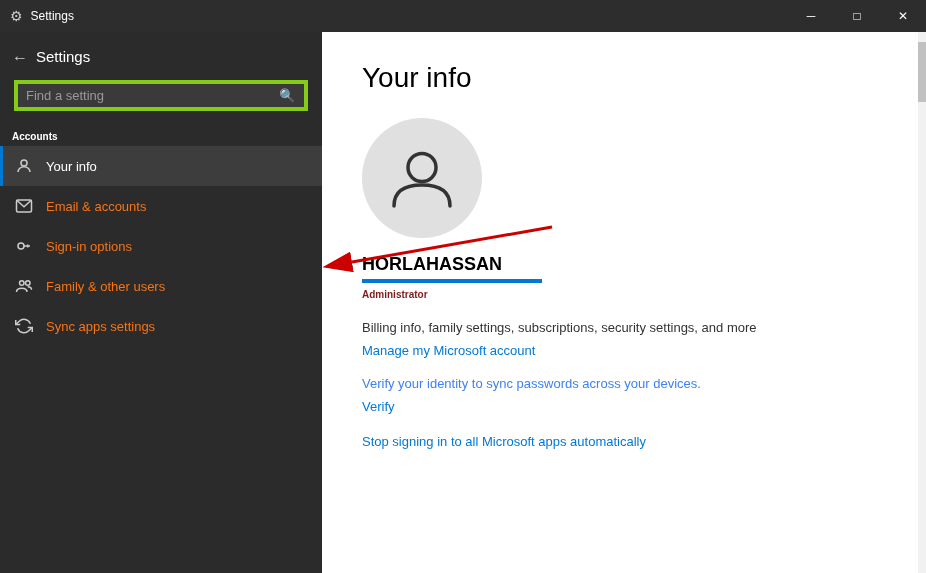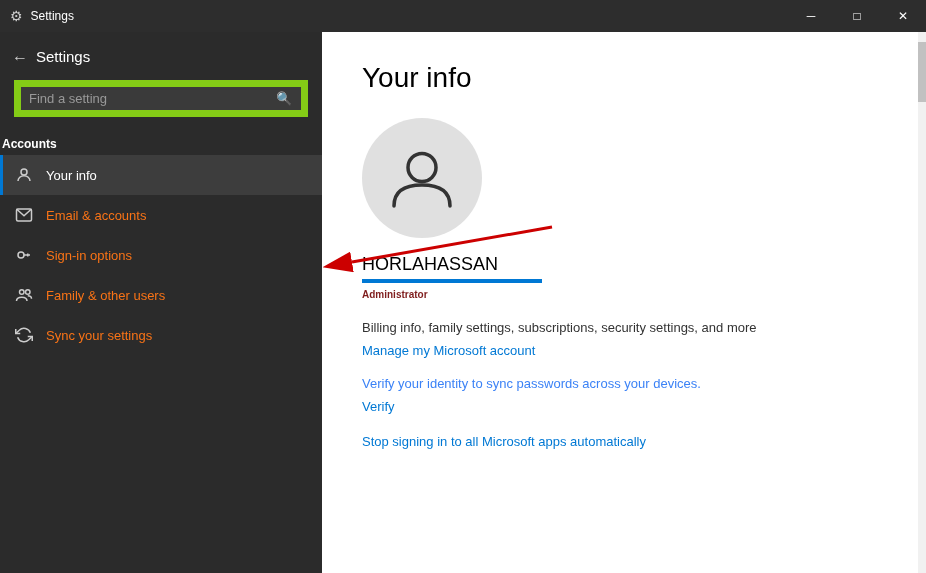--- a/index.html
+++ b/index.html
@@ -87,21 +87,21 @@
       align-items: center;
     }
     .sidebar-app-title {
       color: #fff;
       font-size: 15px;
     }
 
     .search-box {
       margin: 0 14px 12px 14px;
       background: #3a3a3a;
-      border: 7px solid #84cc16;
+      border: 4px solid #84cc16;
       display: flex;
       align-items: center;
       padding: 4px 8px;
       gap: 6px;
     }
     .search-input {
       background: transparent;
       border: none;
       outline: none;
       color: #ccc;
@@ -109,23 +109,23 @@
       flex: 1;
     }
     .search-input::placeholder { color: #999; }
     .search-icon-char {
       color: #aaa;
       font-size: 13px;
     }
 
     .section-label {
       color: #fff;
-      font-size: 12px;
+      font-size: 10px;
       font-weight: 700;
-      padding: 8px 14px 4px 2px;
+      padding: 8px 14px 4px 12px;
     }
 
     .nav-item {
       display: flex;
       align-items: center;
       gap: 12px;
       padding: 10px 14px;
       color: #f97316;
       font-size: 13px;
       cursor: pointer;
@@ -174,21 +174,21 @@
       margin-bottom: 16px;
     }
 
     .avatar-icon-svg {
       width: 70px;
       height: 70px;
     }
 
     .username {
       font-size: 18px;
-      font-weight: 400;
+      font-weight: 700;
       color: #000;
       margin-bottom: 4px;
     }
 
     .progress-bar-container {
       width: 180px;
       height: 4px;
       background: #0078d4;
       margin-bottom: 6px;
     }
@@ -322,21 +322,21 @@
     </div>
 
     <div class="nav-item">
       <span class="nav-icon">
         <svg width="18" height="18" viewBox="0 0 24 24" fill="none" stroke="#ccc" stroke-width="2">
           <polyline points="1 4 1 10 7 10"></polyline>
           <polyline points="23 20 23 14 17 14"></polyline>
           <path d="M20.49 9A9 9 0 0 0 5.64 5.64L1 10M23 14l-4.64 4.36A9 9 0 0 1 3.51 15"></path>
         </svg>
       </span>
-      <span>Sync your settings</span>
+      <span>Sync apps settings</span>
     </div>
   </div>
 
   <div class="content" style="position:relative;">
 
     <div class="page-title">Your info</div>
 
     <div class="avatar-circle">
       <svg class="avatar-icon-svg" viewBox="0 0 100 100" fill="none" stroke="#333" stroke-width="5">
         <circle cx="50" cy="35" r="20"></circle>

